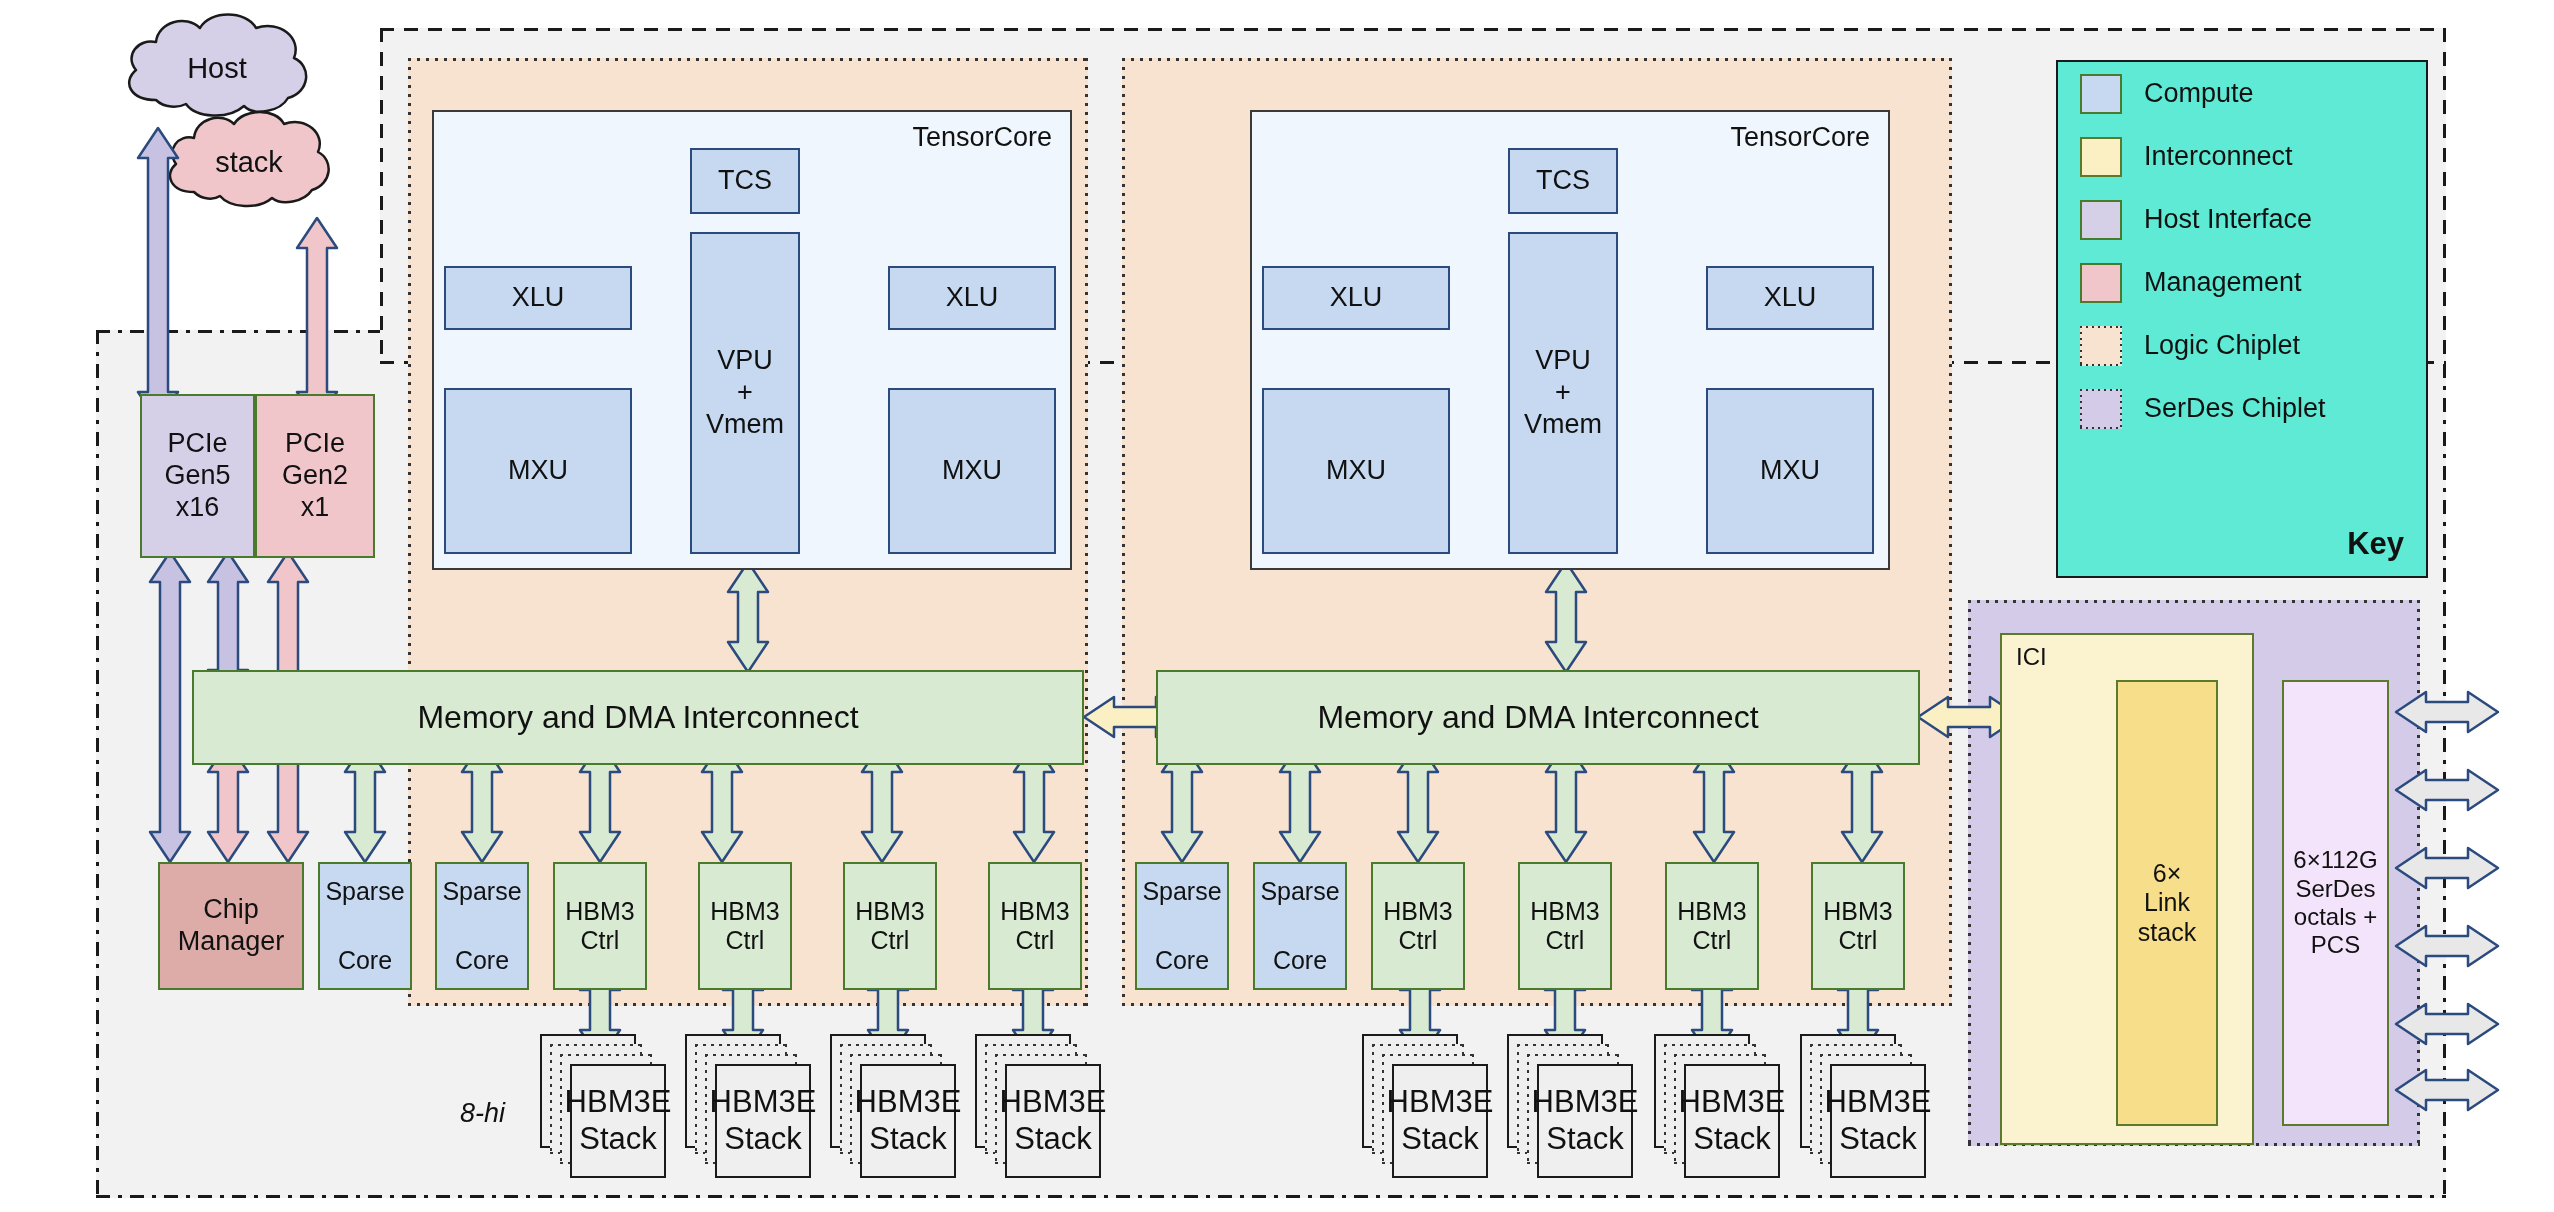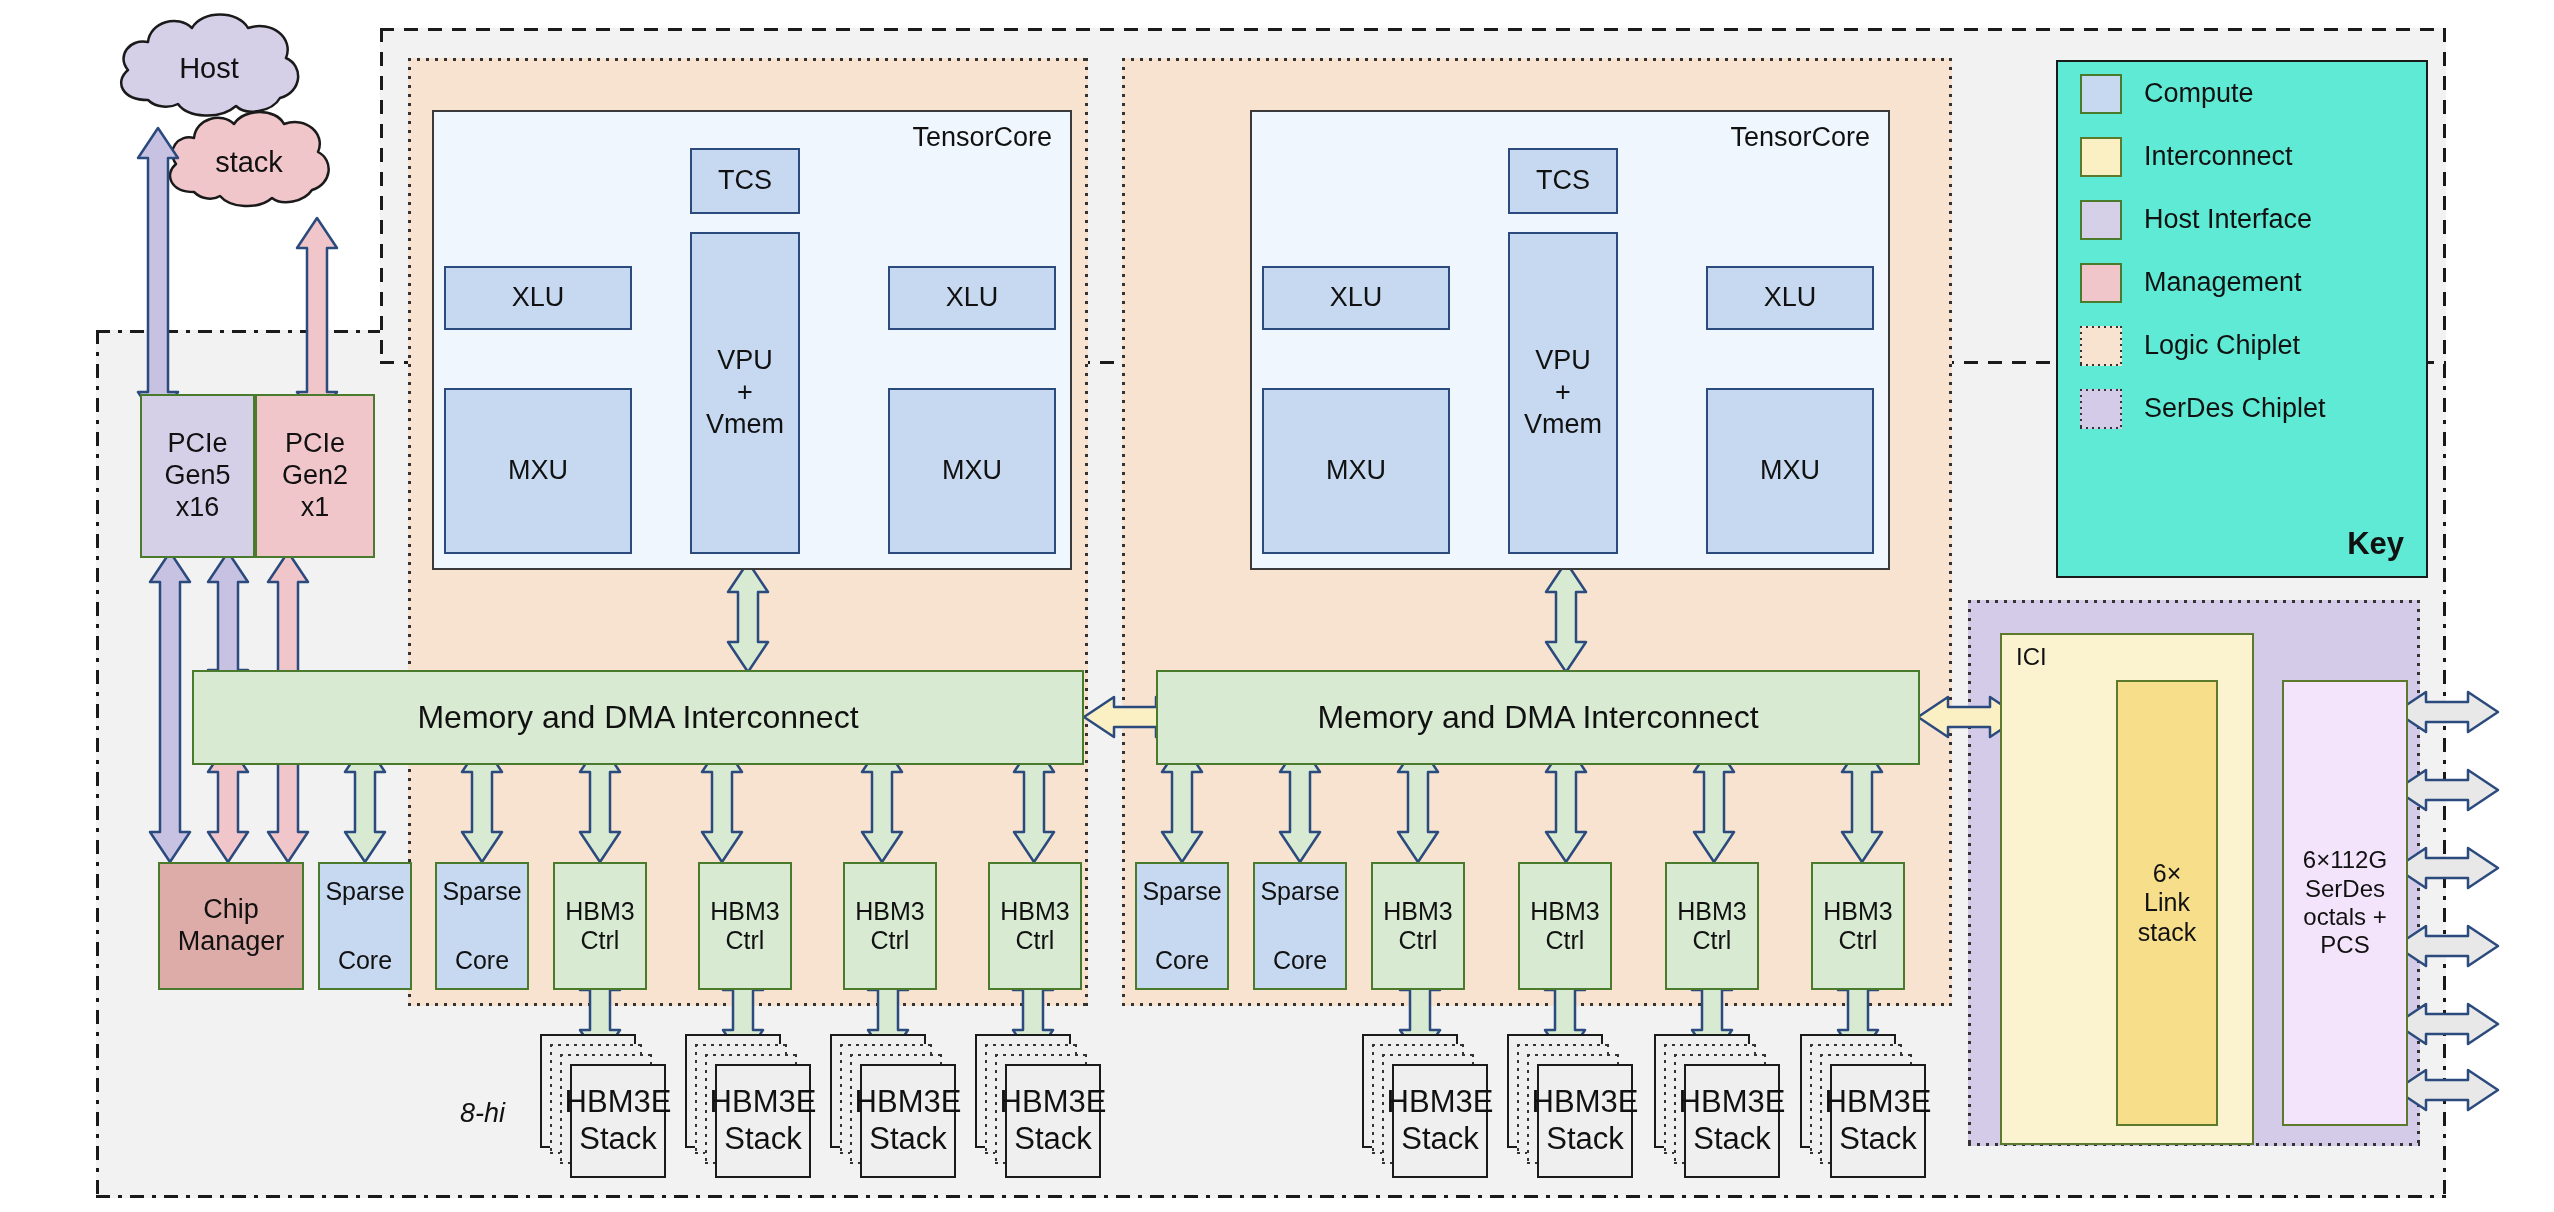--- a/index.html
+++ b/index.html
@@ -155,21 +155,21 @@
   <div class="abs chip-package-dashdot" style="left:96px;top:330px;width:2350px;height:868px;"></div>
 
   <div class="abs host-region" style="left:380px;top:28px;width:2066px;height:336px;"></div>
 
   <div class="abs logic-chiplet" style="left:408px;top:58px;width:680px;height:948px;"></div>
 
   <div class="abs logic-chiplet" style="left:1122px;top:58px;width:830px;height:948px;"></div>
 
   <div class="abs serdes-chiplet" style="left:1968px;top:600px;width:452px;height:546px;"></div>
 
-  <div class="cloud" style="left:104px;top:8px;width:210px;height:120px;">
+  <div class="cloud" style="left:112px;top:8px;width:210px;height:120px;">
     <svg width="210" height="120" viewBox="0 0 210 120">
       <path d="M44 92 C18 92 10 74 24 62 C12 48 26 30 44 34 C46 14 74 6 88 20
                C98 2 134 2 144 20 C168 12 190 30 182 50 C200 58 198 84 176 90
                C168 104 142 108 132 98 C116 112 84 110 74 96 C66 100 52 100 44 92 Z" fill="#d5cfe8" stroke="#1a1a1a" stroke-width="2.5" stroke-linejoin="round"></path>
     </svg>
     <div class="cl-txt" style="top:44px;">Host</div>
   </div>
 
   <div class="cloud" style="left:156px;top:106px;width:186px;height:112px;">
     <svg width="186" height="112" viewBox="0 0 186 112">
@@ -451,21 +451,21 @@
 
   <div class="abs ici-box" style="left:2000px;top:633px;width:254px;height:512px;">
     <div class="ici-label">ICI</div>
   </div>
   <div class="abs blk ici-inner" style="left:2116px;top:680px;width:102px;height:446px;flex-direction:column;">
     <span>6×</span>
     <span>Link</span>
     <span>stack</span>
   </div>
 
-  <div class="abs blk serdes-box" style="left:2282px;top:680px;width:126px;height:446px;flex-direction:column;">
+  <div class="abs blk serdes-box" style="left:2282px;top:680px;width:107px;height:446px;flex-direction:column;">
     <span>6×112G</span>
     <span>SerDes</span>
     <span>octals +</span>
     <span>PCS</span>
   </div>
 
   <div class="abs key-box" style="left:2056px;top:60px;width:372px;height:518px;">
     <div class="key-row">
       <span class="key-sw sw-compute"></span>
       <span class="key-lbl">Compute</span>

